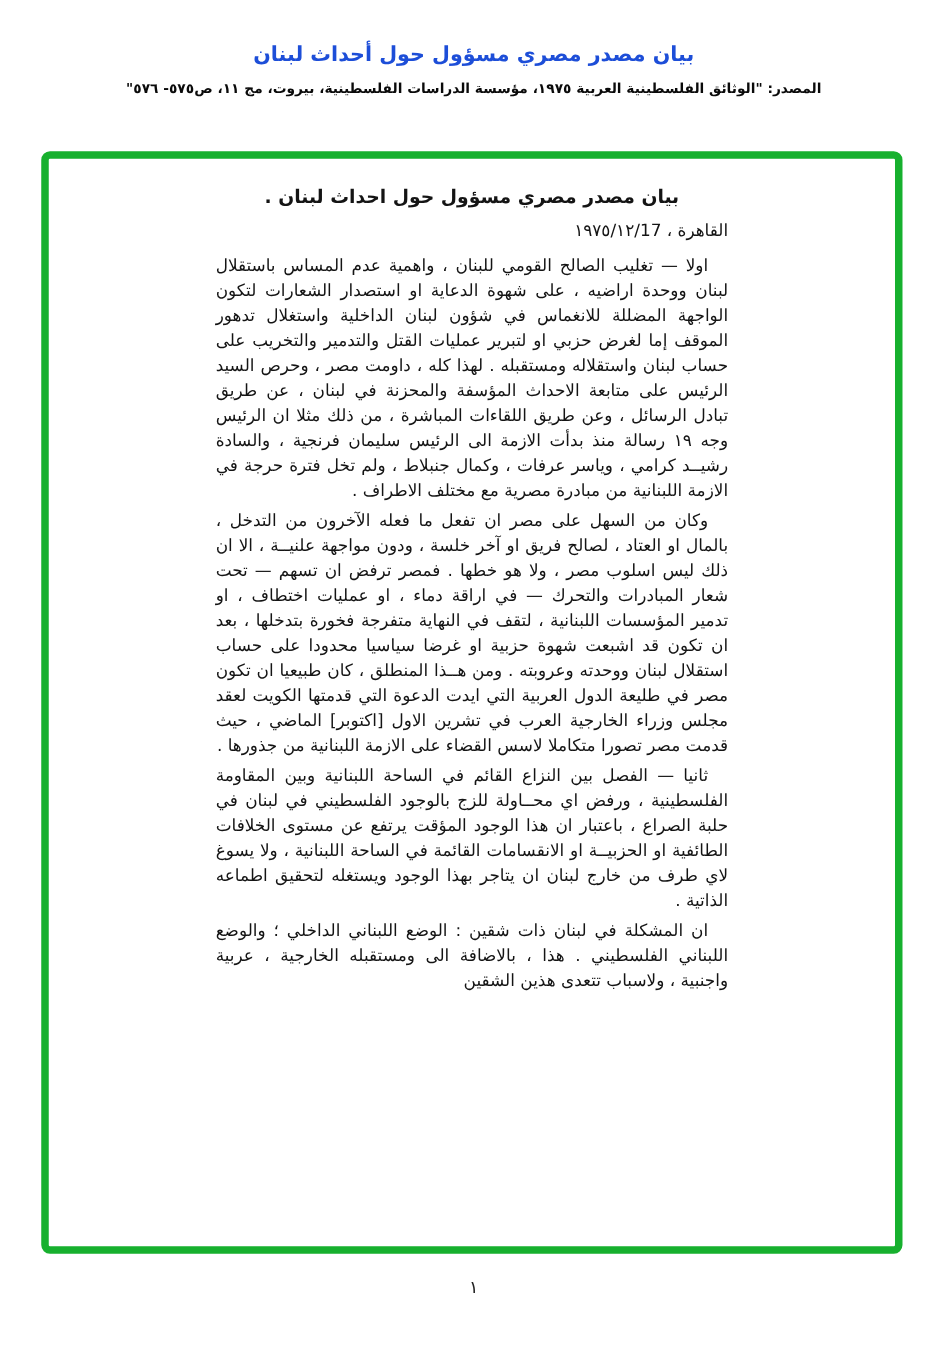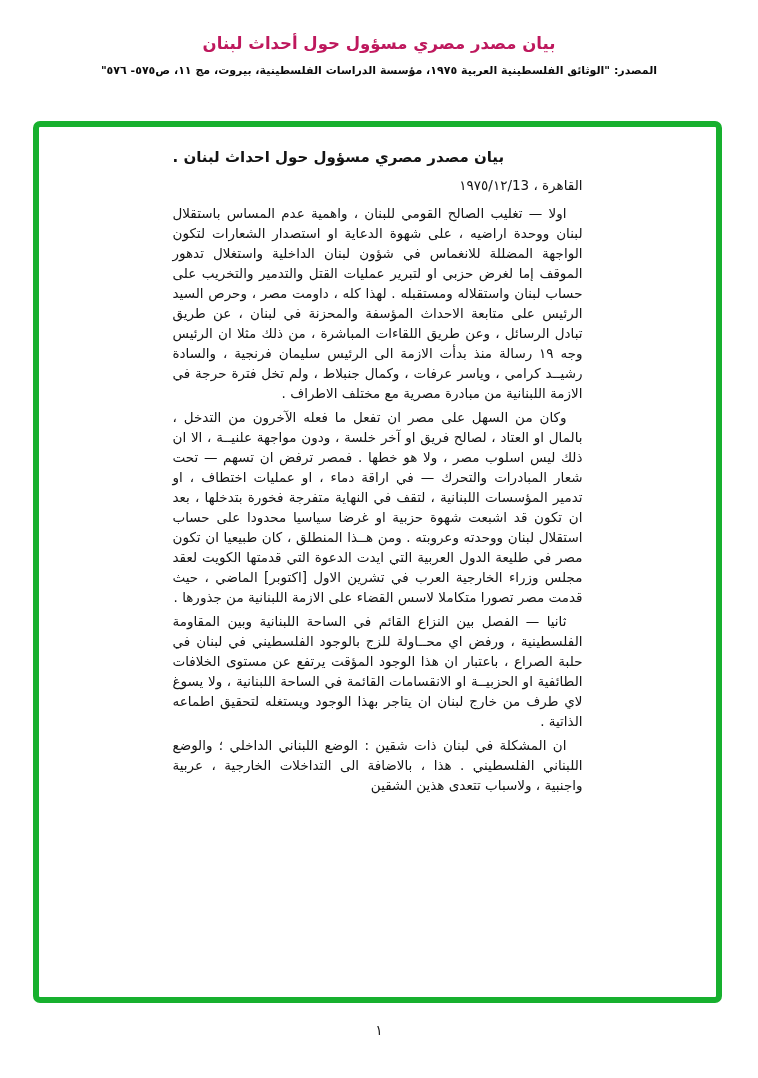--- a/index.html
+++ b/index.html
@@ -4,36 +4,36 @@
 <style>
   html,body{margin:0;padding:0;}
   body{
     width:758px;height:1078px;position:relative;background:#ffffff;
     font-family:"DejaVu Sans",sans-serif;color:#111;overflow:hidden;
   }
   .page-header{
     position:absolute;top:34px;left:0;width:758px;text-align:center;direction:rtl;
   }
   .page-header .main-title{
-    font-size:16.5px;font-weight:bold;color:#be185d;letter-spacing:0;
+    font-size:16.5px;font-weight:bold;color:#1d4ed8;letter-spacing:0;
   }
   .page-header .source-line{
     margin-top:11px;font-size:11px;font-weight:bold;color:#0a0a0a;
   }
   .doc-frame{
     position:absolute;left:33px;top:121px;width:689px;height:882px;
     box-sizing:border-box;border:6px solid #17b02e;border-radius:7px;
     background:#ffffff;overflow:hidden;
   }
   .doc-content{
     direction:rtl;width:410px;margin:0 auto;padding-top:20px;
     font-size:13.5px;line-height:20px;color:#141414;
   }
   .doc-title{
-    font-weight:bold;font-size:15px;margin:0 0 8px 0;text-align:left;
+    font-weight:bold;font-size:15px;margin:0 0 8px 0;text-align:center;
   }
   .dateline{
     display:flex;justify-content:space-between;align-items:baseline;
     margin:0 0 8px 0;font-size:13.5px;
   }
   .body-par{
     margin:2px 0 4px 0;text-align:justify;text-indent:16px;
   }
   .page-number{
     position:absolute;top:1022px;left:0;width:758px;text-align:center;
@@ -45,22 +45,22 @@
 
 <div class="page-header">
   <div class="main-title">بيان مصدر مصري مسؤول حول أحداث لبنان</div>
   <div class="source-line">المصدر: "الوثائق الفلسطينية العربية ١٩٧٥، مؤسسة الدراسات الفلسطينية، بيروت، مج ١١، ص٥٧٥- ٥٧٦"</div>
 </div>
 
 <div class="doc-frame" style="border-color: rgb(23, 176, 46);">
   <div class="doc-content">
     <h2 class="doc-title">بيان مصدر مصري مسؤول حول احداث لبنان .</h2>
     <div class="dateline">
-      <span>القاهرة ، ١٩٧٥/١٢/13</span>
+      <span>القاهرة ، ١٩٧٥/١٢/17</span>
     </div>
     <p class="body-par">اولا — تغليب الصالح القومي للبنان ، واهمية عدم المساس باستقلال لبنان ووحدة اراضيه ، على شهوة الدعاية او استصدار الشعارات لتكون الواجهة المضللة للانغماس في شؤون لبنان الداخلية واستغلال تدهور الموقف إما لغرض حزبي او لتبرير عمليات القتل والتدمير والتخريب على حساب لبنان واستقلاله ومستقبله . لهذا كله ، داومت مصر ، وحرص السيد الرئيس على متابعة الاحداث المؤسفة والمحزنة في لبنان ، عن طريق تبادل الرسائل ، وعن طريق اللقاءات المباشرة ، من ذلك مثلا ان الرئيس وجه ١٩ رسالة منذ بدأت الازمة الى الرئيس سليمان فرنجية ، والسادة رشيــد كرامي ، وياسر عرفات ، وكمال جنبلاط ، ولم تخل فترة حرجة في الازمة اللبنانية من مبادرة مصرية مع مختلف الاطراف .</p>
     <p class="body-par">وكان من السهل على مصر ان تفعل ما فعله الآخرون من التدخل ، بالمال او العتاد ، لصالح فريق او آخر خلسة ، ودون مواجهة علنيــة ، الا ان ذلك ليس اسلوب مصر ، ولا هو خطها . فمصر ترفض ان تسهم — تحت شعار المبادرات والتحرك — في اراقة دماء ، او عمليات اختطاف ، او تدمير المؤسسات اللبنانية ، لتقف في النهاية متفرجة فخورة بتدخلها ، بعد ان تكون قد اشبعت شهوة حزبية او غرضا سياسيا محدودا على حساب استقلال لبنان ووحدته وعروبته . ومن هــذا المنطلق ، كان طبيعيا ان تكون مصر في طليعة الدول العربية التي ايدت الدعوة التي قدمتها الكويت لعقد مجلس وزراء الخارجية العرب في تشرين الاول [اكتوبر] الماضي ، حيث قدمت مصر تصورا متكاملا لاسس القضاء على الازمة اللبنانية من جذورها .</p>
     <p class="body-par">ثانيا — الفصل بين النزاع القائم في الساحة اللبنانية وبين المقاومة الفلسطينية ، ورفض اي محــاولة للزج بالوجود الفلسطيني في لبنان في حلبة الصراع ، باعتبار ان هذا الوجود المؤقت يرتفع عن مستوى الخلافات الطائفية او الحزبيــة او الانقسامات القائمة في الساحة اللبنانية ، ولا يسوغ لاي طرف من خارج لبنان ان يتاجر بهذا الوجود ويستغله لتحقيق اطماعه الذاتية .</p>
-    <p class="body-par">ان المشكلة في لبنان ذات شقين : الوضع اللبناني الداخلي ؛ والوضع اللبناني الفلسطيني . هذا ، بالاضافة الى التداخلات الخارجية ، عربية واجنبية ، ولاسباب تتعدى هذين الشقين</p>
+    <p class="body-par">ان المشكلة في لبنان ذات شقين : الوضع اللبناني الداخلي ؛ والوضع اللبناني الفلسطيني . هذا ، بالاضافة الى ومستقبله الخارجية ، عربية واجنبية ، ولاسباب تتعدى هذين الشقين</p>
   </div>
 </div>
 
 <div class="page-number">١</div>
 
 </body></html>

